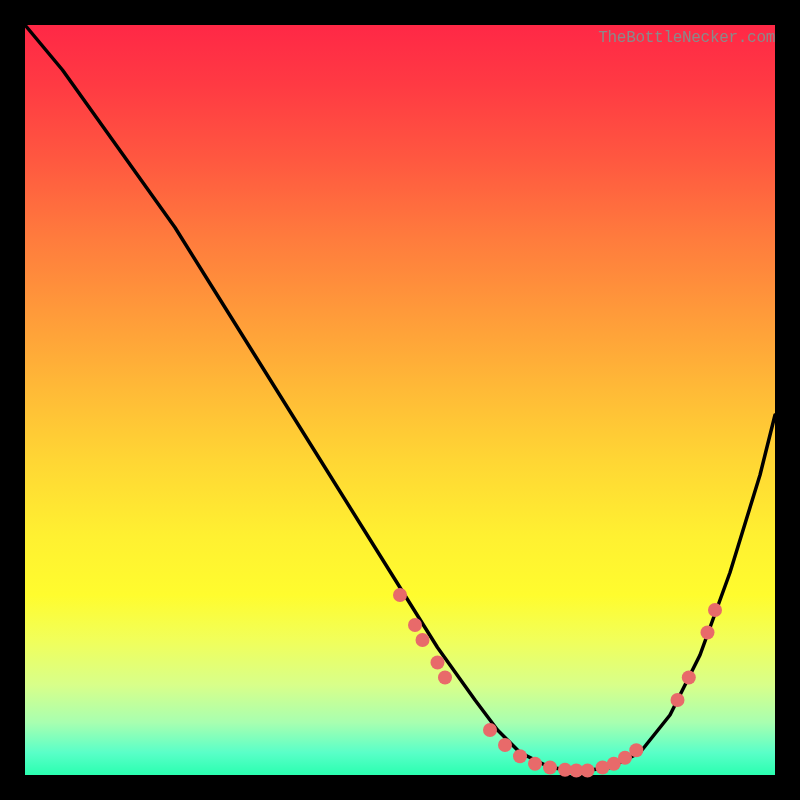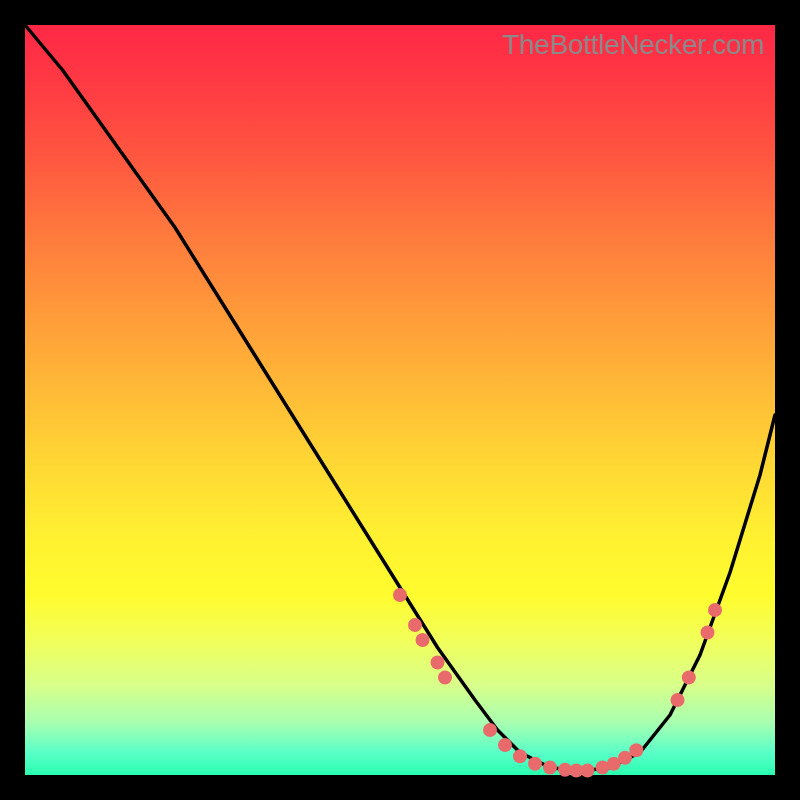--- a/index.html
+++ b/index.html
@@ -29,23 +29,23 @@
       #f1ff5a 82%,
       #d8ff8a 88%,
       #a8ffb0 93%,
       #5affc8 97%,
       #2affb0 100%
     );
   }
   .watermark {
     position: absolute;
     top: 4px;
-    right: 11px;
-    font-family: Liberation Sans, sans-serif;
-    font-size: 28px;
+    right: 0;
+    font-family: Liberation Mono, monospace;
+    font-size: 16px;
     font-weight: 500;
     color: #8a8a8a;
     letter-spacing: -0.3px;
   }
   svg.curve {
     position: absolute;
     left: 0;
     top: 0;
     width: 750px;
     height: 750px;

